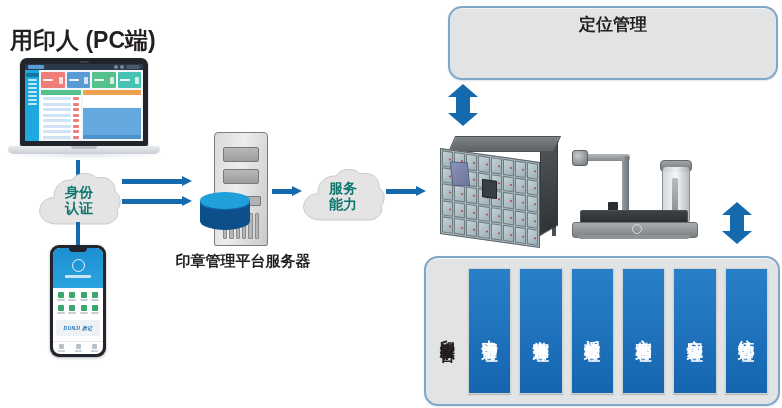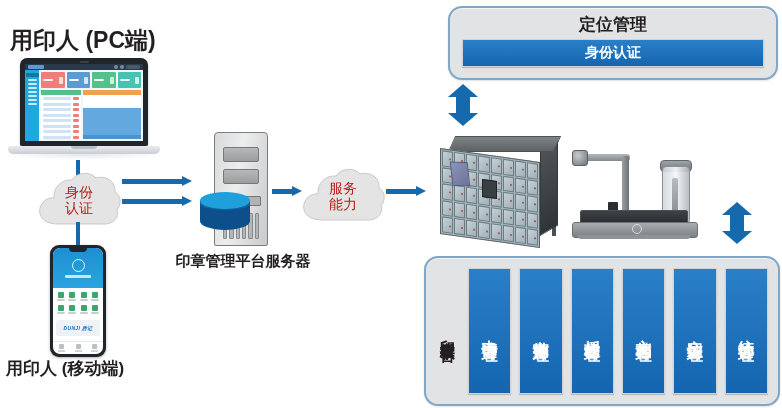--- a/index.html
+++ b/index.html
@@ -110,21 +110,21 @@
   .ph-grid span i{ width:6px;height:6px;background:#3aa76d;border-radius:1px;}
   .ph-grid span u{ width:8px;height:2px;background:#c8ced3;border-radius:1px; text-decoration:none;}
   .ph-ban{ margin:2px 3px; height:16px; background:#eef2f6; border-radius:2px; display:flex;align-items:center;justify-content:center;}
   .ph-ban b{ font-size:5px; color:#1d6fb8; font-style:italic; letter-spacing:.3px;}
   .ph-bot{ margin-top:auto; height:12px; border-top:1px solid #e3e7ea; display:flex;}
   .ph-bot span{ flex:1; display:flex;flex-direction:column;align-items:center;justify-content:center;gap:1px;}
   .ph-bot span i{width:5px;height:5px;background:#b9c1c8;border-radius:1px;}
   .ph-bot span u{width:7px;height:1.5px;background:#cdd4da;text-decoration:none;}
 
   
-  .cloud { color:#b91c1c; font-weight:400; }
+  .cloud { color:#0f766e; font-weight:700; }
   .cloud .cl-shape{ position:absolute; inset:0; }
   .cloud .cl-txt{
     position:absolute; inset:0; display:flex; flex-direction:column;
     align-items:center; justify-content:center; line-height:1.12;
     font-size:14px; z-index:2;
   }
   .cloud-id  { left: 36px;  top: 170px; width: 86px; height: 62px; }
   .cloud-svc { left: 300px; top: 166px; width: 86px; height: 62px; }
 
   
@@ -477,21 +477,20 @@
             <u></u>
           </span>
         <span>
             <i></i>
             <u></u>
           </span>
       </div>
     </div>
   </div>
 
-  <div class="abs label label-mob">用印人 (移动端)</div>
 
   <div class="arrow-h arr-a">
     <div class="shaft" style="right:10px"></div>
       <div class="head"></div>
   </div>
   <div class="arrow-h arr-b">
     <div class="shaft" style="right:10px"></div>
       <div class="head"></div>
   </div>
 
@@ -535,21 +534,20 @@
   </div>
 
   <div class="arrow-h arr-d">
     <div class="shaft" style="right:10px"></div>
       <div class="head"></div>
   </div>
 
   <div class="panel panel-sec">
     <div class="sec-title">定位管理</div>
     <div class="sec-btns">
-      <div class="btn-blue">身份认证</div>
     </div>
   </div>
 
   <div class="darrow darr-top">
     <div class="up"></div>
     <div class="bar"></div>
     <div class="dn"></div>
   </div>
 
   <div class="abs cabinet">

